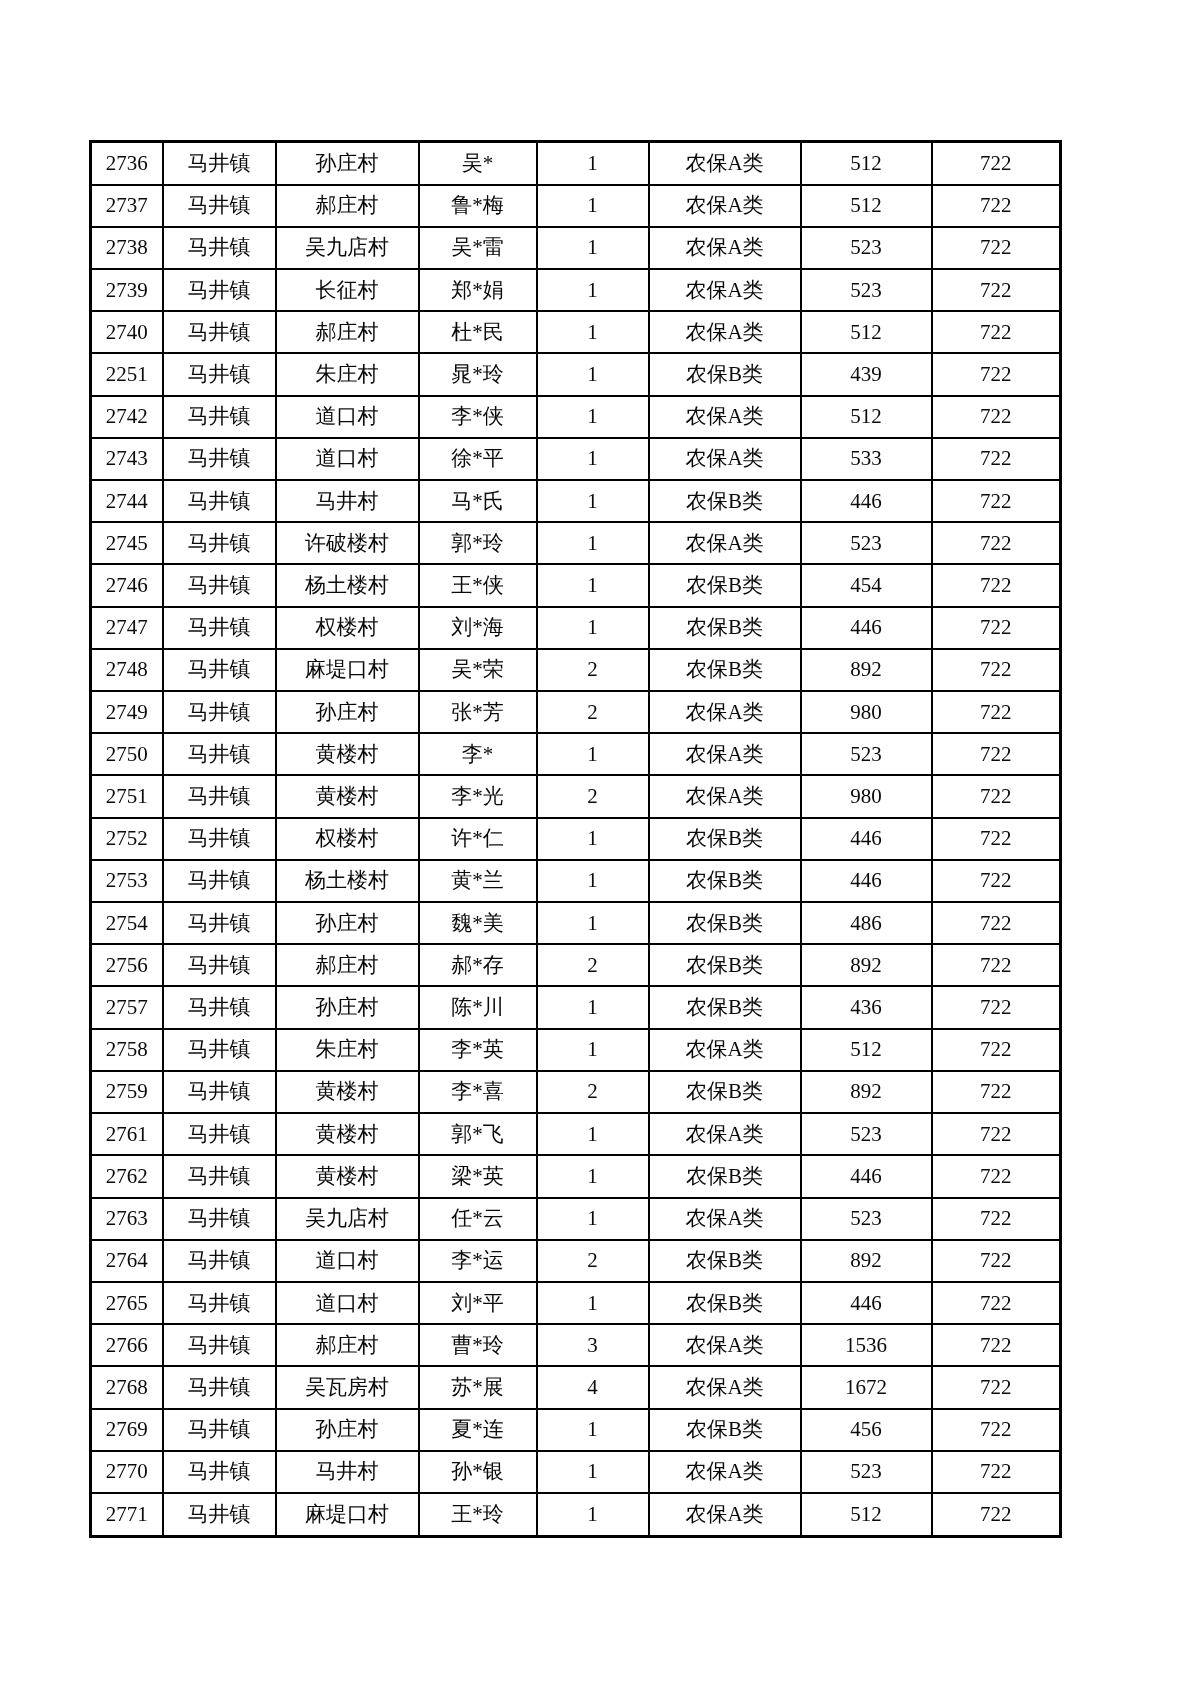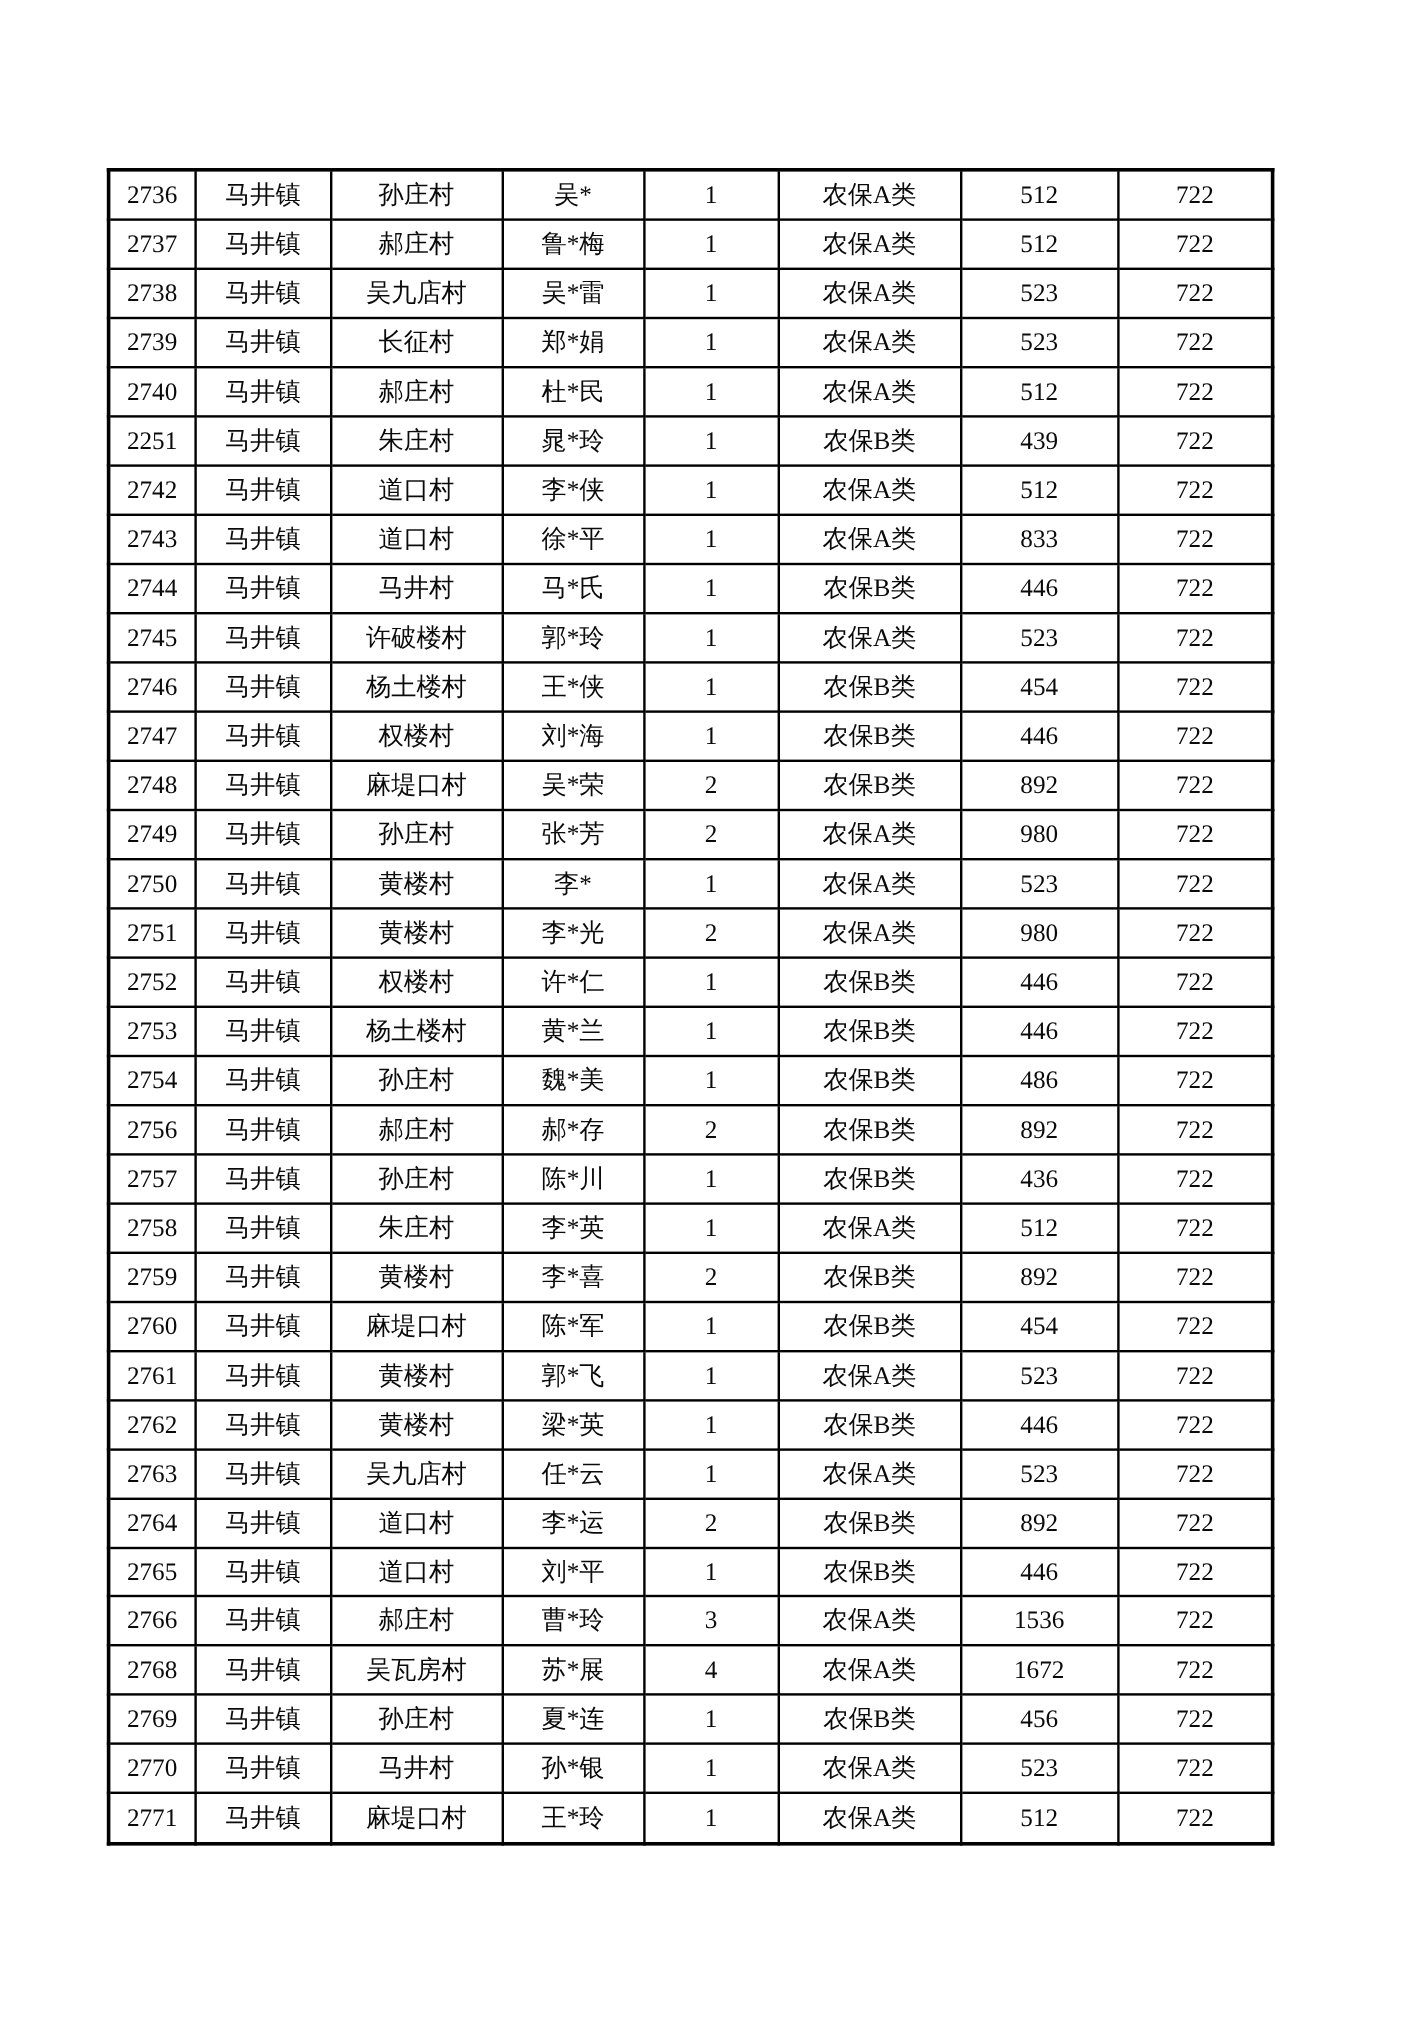--- a/index.html
+++ b/index.html
@@ -133,21 +133,21 @@
           <td>512</td>
           <td>722</td>
         </tr>
         <tr>
           <td>2743</td>
           <td>马井镇</td>
           <td>道口村</td>
           <td>徐*平</td>
           <td>1</td>
           <td>农保A类</td>
-          <td>833</td>
+          <td>533</td>
           <td>722</td>
         </tr>
         <tr>
           <td>2744</td>
           <td>马井镇</td>
           <td>马井村</td>
           <td>马*氏</td>
           <td>1</td>
           <td>农保B类</td>
           <td>446</td>
@@ -284,30 +284,20 @@
           <td>722</td>
         </tr>
         <tr>
           <td>2759</td>
           <td>马井镇</td>
           <td>黄楼村</td>
           <td>李*喜</td>
           <td>2</td>
           <td>农保B类</td>
           <td>892</td>
-          <td>722</td>
-        </tr>
-        <tr>
-          <td>2760</td>
-          <td>马井镇</td>
-          <td>麻堤口村</td>
-          <td>陈*军</td>
-          <td>1</td>
-          <td>农保B类</td>
-          <td>454</td>
           <td>722</td>
         </tr>
         <tr>
           <td>2761</td>
           <td>马井镇</td>
           <td>黄楼村</td>
           <td>郭*飞</td>
           <td>1</td>
           <td>农保A类</td>
           <td>523</td>

